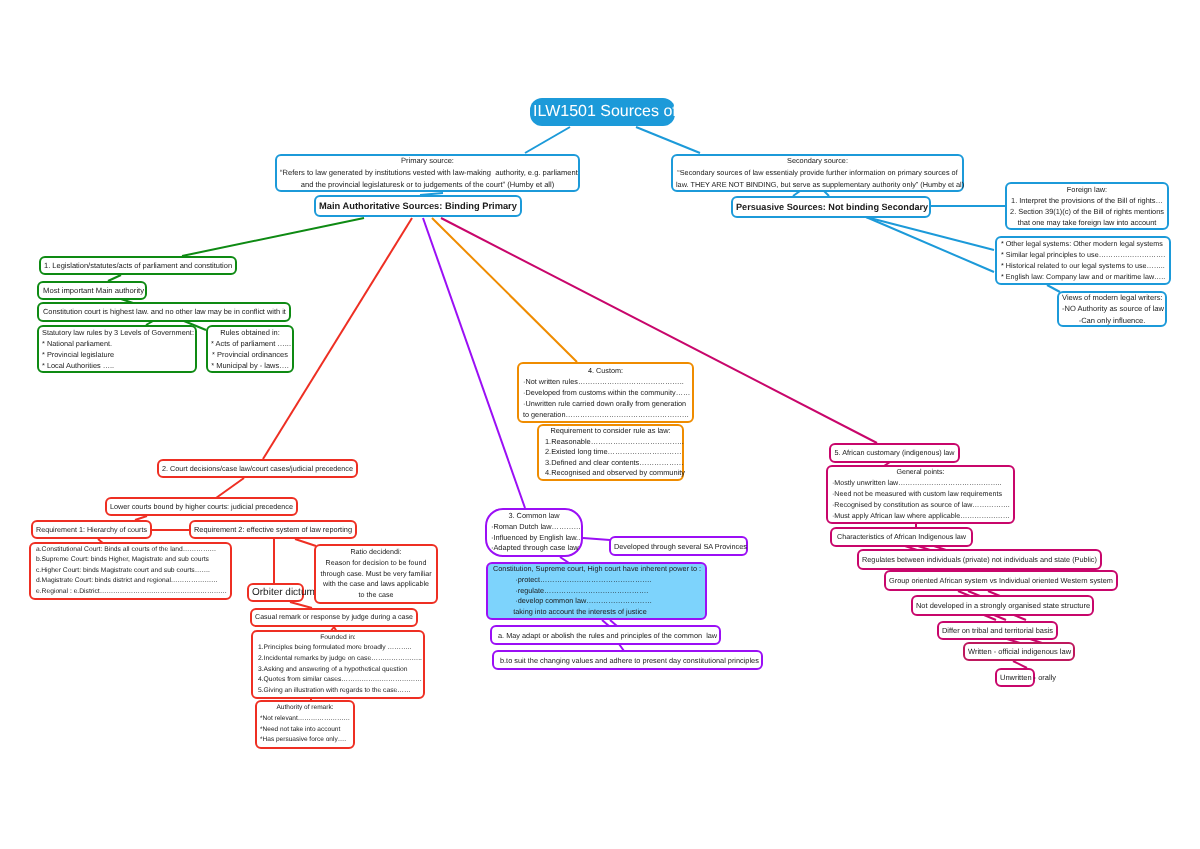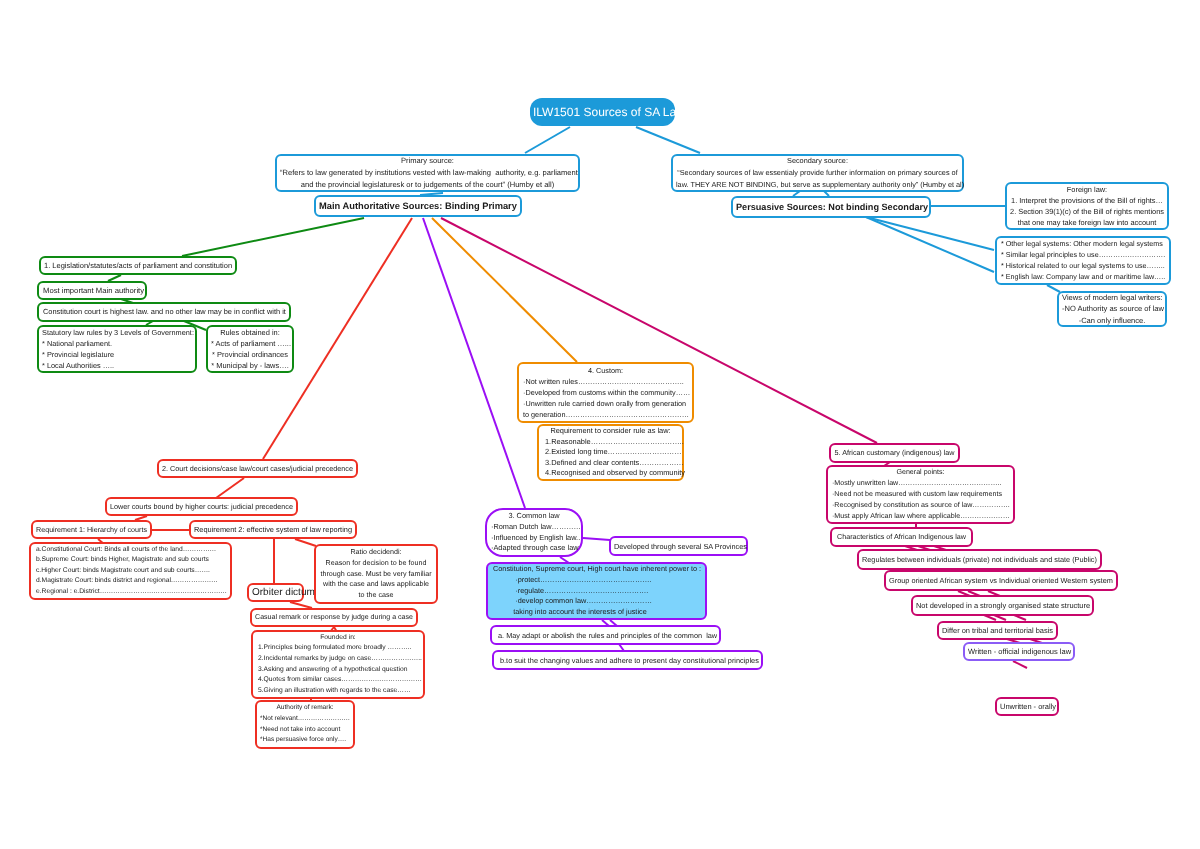--- a/index.html
+++ b/index.html
@@ -61,21 +61,21 @@
 <line x1="958" y1="591" x2="970" y2="596" stroke="#c8066b" stroke-width="2"></line>
 <line x1="968" y1="591" x2="980" y2="596" stroke="#c8066b" stroke-width="2"></line>
 <line x1="988" y1="591" x2="1000" y2="596" stroke="#c8066b" stroke-width="2"></line>
 <line x1="984" y1="615" x2="996" y2="620" stroke="#c8066b" stroke-width="2"></line>
 <line x1="994" y1="615" x2="1006" y2="620" stroke="#c8066b" stroke-width="2"></line>
 <line x1="1014" y1="615" x2="1026" y2="620" stroke="#c8066b" stroke-width="2"></line>
 <line x1="1007" y1="639" x2="1020" y2="643" stroke="#c8066b" stroke-width="2"></line>
 <line x1="1030" y1="639" x2="1042" y2="643" stroke="#c8066b" stroke-width="2"></line>
 <line x1="1013" y1="661" x2="1027" y2="668" stroke="#c8066b" stroke-width="2"></line>
 </svg>
-<div class="node" style="left:530px;top:98px;width:145px;height:28px;border:0px solid #1c9ad9;border-radius:12px;background:#1c9ad9;color:#ffffff;font-size:12px;line-height:28px;text-align:center;padding:0 3px;">
+<div class="node" style="left:530px;top:98px;width:145px;height:28px;border:0px solid #1c9ad9;border-radius:12px;background:#1c9ad9;color:#ffffff;font-size:16px;line-height:28px;text-align:center;padding:0 3px;">
       <div class="txt">
         <span class="ln">ILW1501 Sources of SA Law</span>
       </div>
     </div>
 <div class="node" style="left:275px;top:154px;width:305px;height:38px;border:2px solid #1c9ad9;border-radius:6px;background:#ffffff;color:#1a1a1a;font-size:7.57px;line-height:11.7px;text-align:center;padding:0 3px;">
       <div class="txt">
         <span class="ln">Primary source:</span>
         <span class="ln">“Refers to law generated by institutions vested with law-making  authority, e.g. parliament</span>
         <span class="ln">and the provincial legislaturesk or to judgements of the court” (Humby et all)</span>
       </div>
@@ -299,23 +299,23 @@
 <div class="node" style="left:911px;top:595px;width:183px;height:21px;border:2px solid #c8066b;border-radius:6px;background:#ffffff;color:#1a1a1a;font-size:7.44px;line-height:18px;text-align:center;padding:0 3px;">
       <div class="txt">
         <span class="ln">Not developed in a strongly organised state structure</span>
       </div>
     </div>
 <div class="node" style="left:937px;top:621px;width:121px;height:19px;border:2px solid #c8066b;border-radius:6px;background:#ffffff;color:#1a1a1a;font-size:7.44px;line-height:18px;text-align:center;padding:0 3px;">
       <div class="txt">
         <span class="ln">Differ on tribal and territorial basis</span>
       </div>
     </div>
-<div class="node" style="left:963px;top:642px;width:112px;height:19px;border:2px solid #8b5cf6;border-radius:6px;background:#ffffff;color:#1a1a1a;font-size:7.5px;line-height:18px;padding:0 3px;">
+<div class="node" style="left:963px;top:642px;width:112px;height:19px;border:2px solid #be185d;border-radius:6px;background:#ffffff;color:#1a1a1a;font-size:7.5px;line-height:18px;padding:0 3px;">
       <div class="txt">
         <span class="ln">Written - official indigenous law</span>
       </div>
     </div>
-<div class="node" style="left:995px;top:668px;width:64px;height:19px;border:2px solid #c8066b;border-radius:6px;background:#ffffff;color:#1a1a1a;font-size:7.47px;line-height:18px;padding:0 3px;margin-top:29px;">
+<div class="node" style="left:995px;top:668px;width:40px;height:19px;border:2px solid #c8066b;border-radius:6px;background:#ffffff;color:#1a1a1a;font-size:7.47px;line-height:18px;padding:0 3px;">
       <div class="txt">
         <span class="ln">Unwritten - orally</span>
       </div>
     </div>
 </div>
 
 </body></html>

